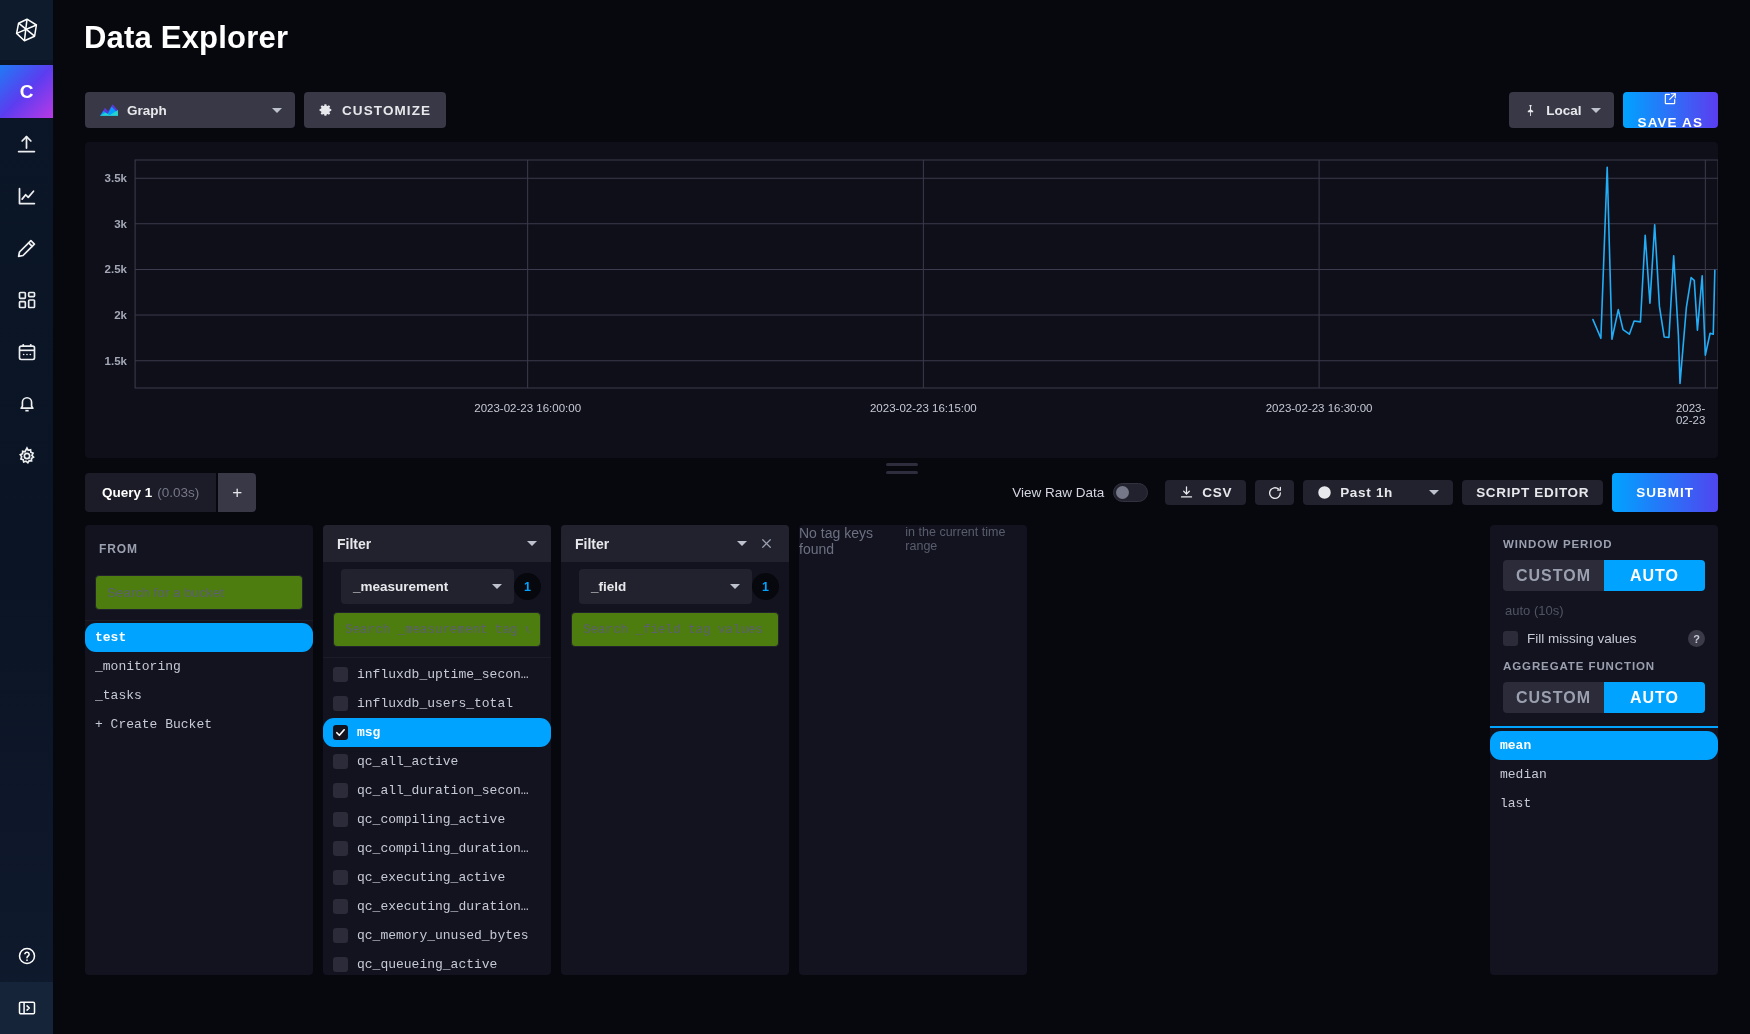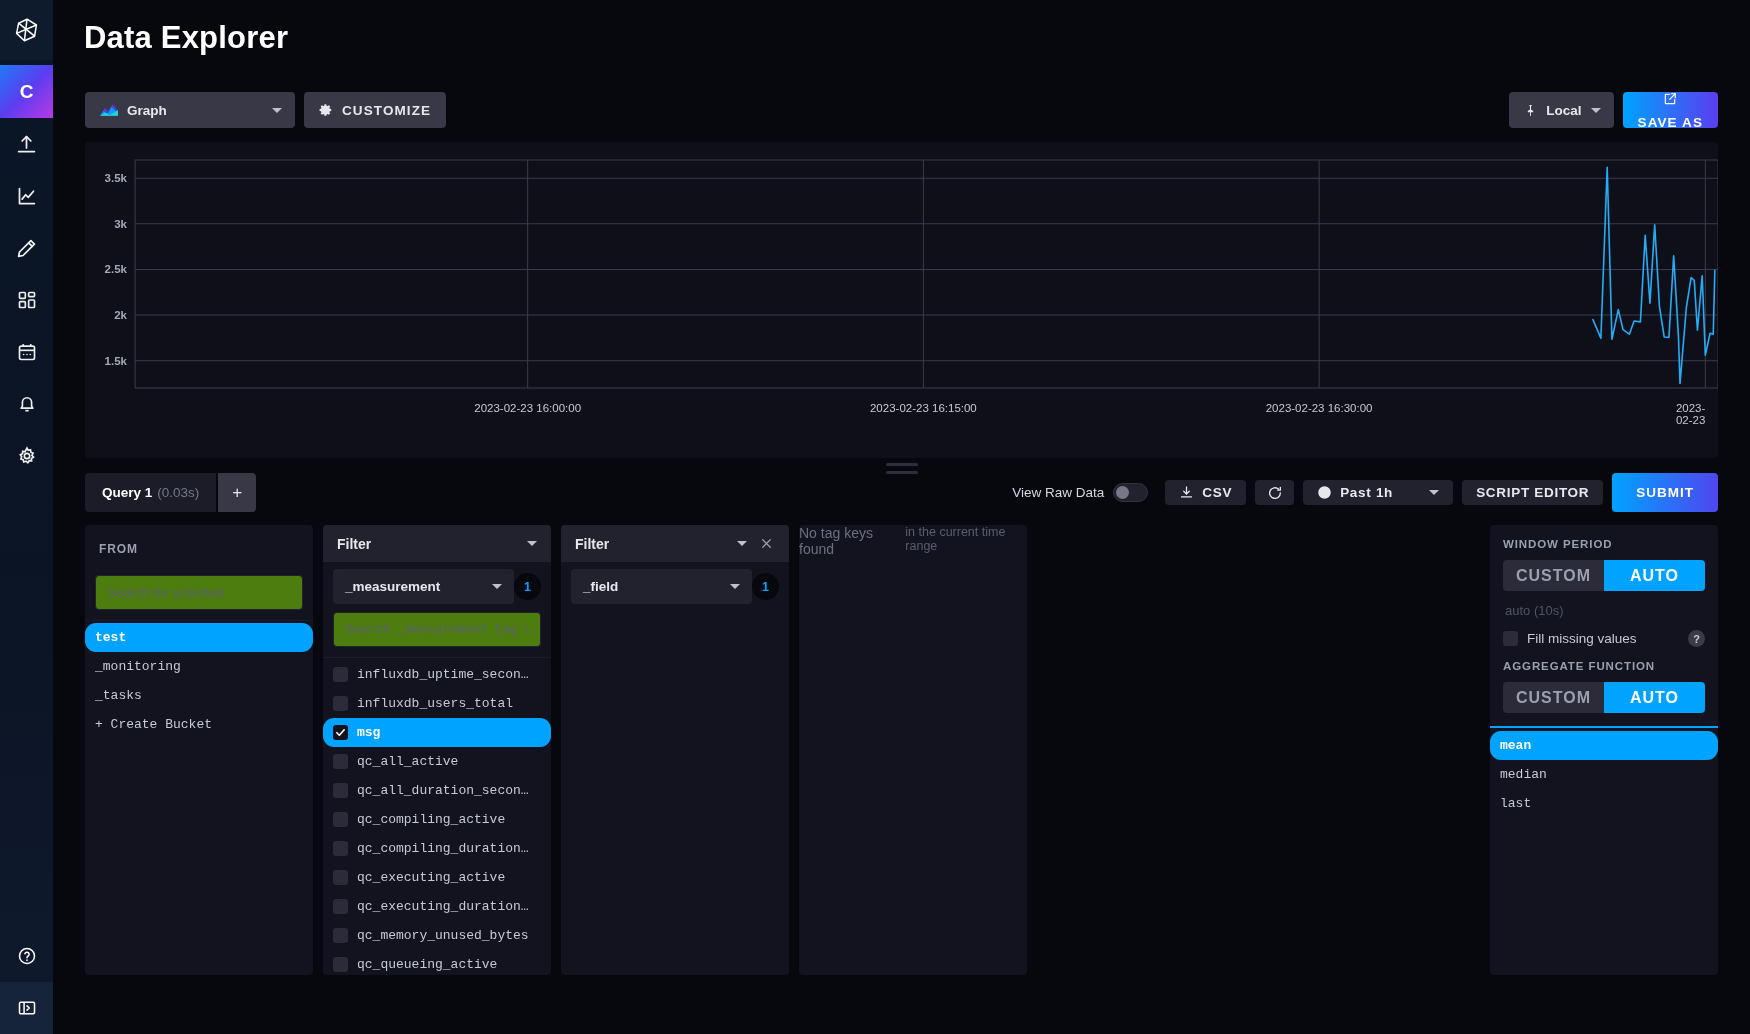--- a/index.html
+++ b/index.html
@@ -156,21 +156,21 @@
 
   .search-wrap { padding: 8px 10px 10px 10px; }
   .search-input {
     width: 100%; height: 35px; background: #4d7c0f; border: 1px solid #22222e;
     border-radius: 4px; color: #e7e8eb; padding: 0 11px; font-size: 13.5px;
     font-family: "Liberation Sans", sans-serif; outline: none;
   }
   .search-input::placeholder { color: #5c6070; }
   .search-input.mono { font-family: "Liberation Mono", monospace; font-size: 12.5px; }
 
-  .key-row { display: flex; align-items: center; padding: 7px 10px 2px 10px; }
+  .key-row { display: flex; align-items: center; padding: 7px 10px 2px 18px; }
   .key-select {
     flex: 1; height: 35px; background: #22222e; border-radius: 4px;
     display: flex; align-items: center; padding: 0 12px; cursor: pointer;
     font-size: 13.5px; font-weight: 700; color: #e7e8eb;
   }
   .badge {
     width: 27px; height: 27px; border-radius: 50%; background: #07070e;
     display: flex; align-items: center; justify-content: center;
     color: #00a3ff; font-size: 12.5px; font-weight: 700; flex: 0 0 27px;
   }
@@ -568,20 +568,23 @@
             </svg>
           </span>
         </div>
         <div class="key-row">
           <div class="key-select">
             <span>_field</span>
             <span class="caret" style="margin-left:auto;"></span>
           </div>
           <div class="badge">1</div>
         </div>
+        <div class="search-wrap" style="padding-top:6px;">
+          <input class="search-input mono" type="text" placeholder="Search _field tag values" style="">
+        </div>
       </div>
 
       <div class="card card-tagkeys">
         <div class="empty-state">
           <div class="empty-title">No tag keys found</div>
           <div class="empty-sub">in the current time range</div>
         </div>
       </div>
 
       <div class="card card-right">

